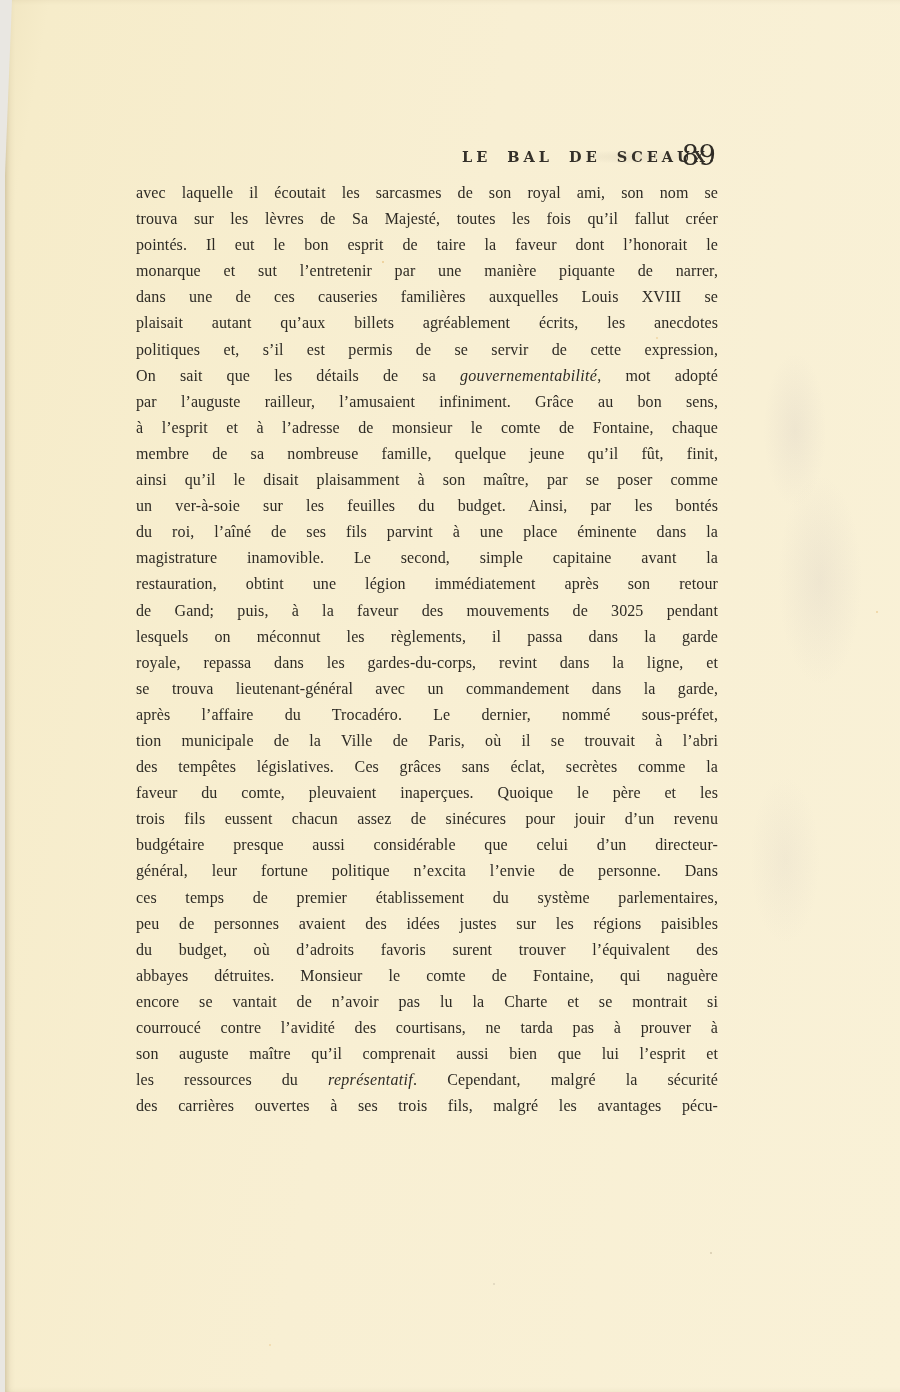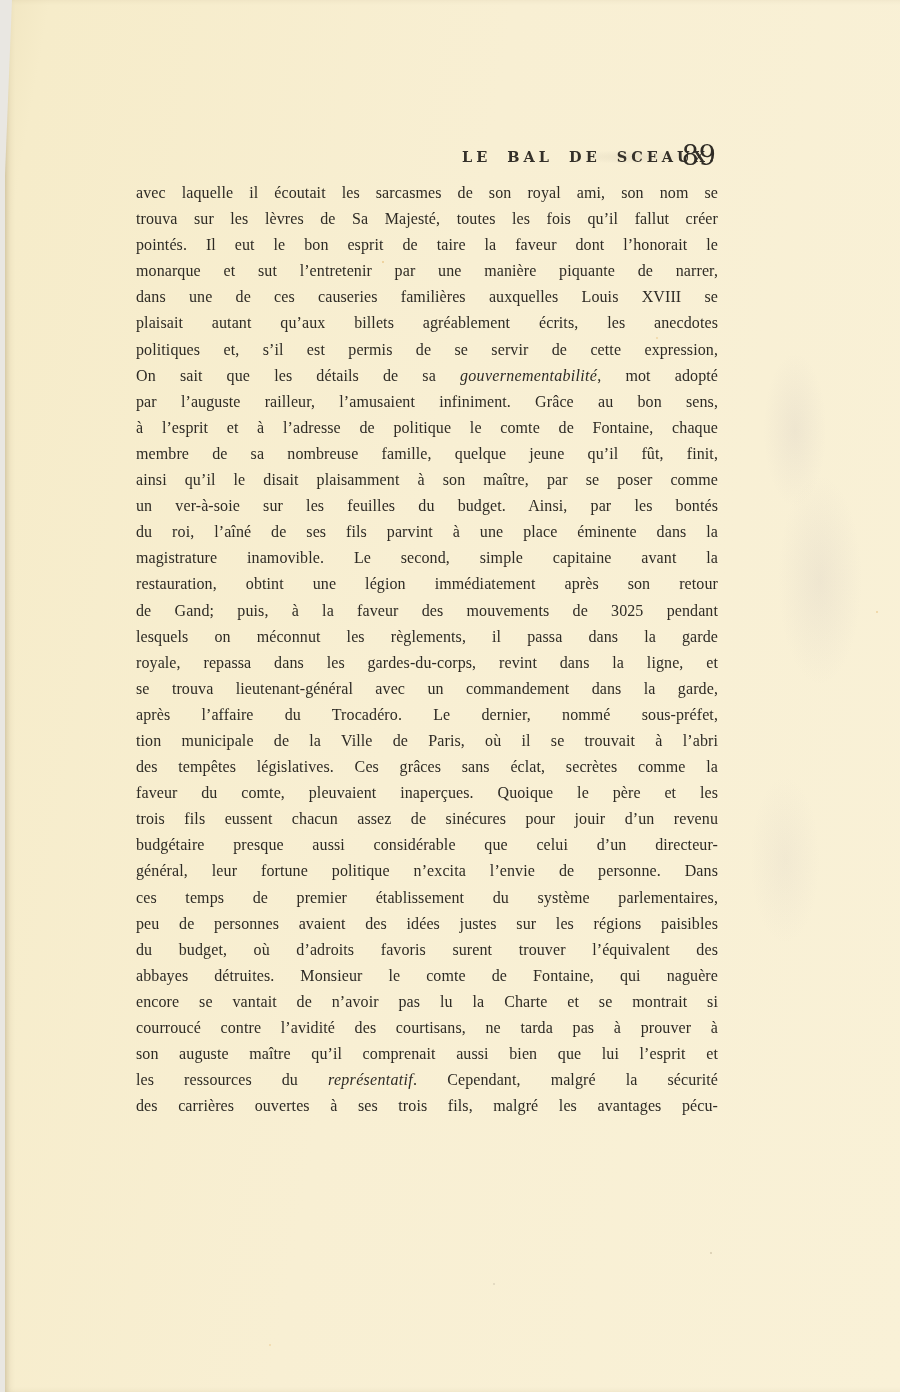--- a/index.html
+++ b/index.html
@@ -119,21 +119,21 @@
     <div class="text-block" id="text-block">
         <div class="line">avec laquelle il écoutait les sarcasmes de son royal ami, son nom se</div>
         <div class="line">trouva sur les lèvres de Sa Majesté, toutes les fois qu’il fallut créer</div>
         <div class="line">pointés. Il eut le bon esprit de taire la faveur dont l’honorait le</div>
         <div class="line">monarque et sut l’entretenir par une manière piquante de narrer,</div>
         <div class="line">dans une de ces causeries familières auxquelles Louis XVIII se</div>
         <div class="line">plaisait autant qu’aux billets agréablement écrits, les anecdotes</div>
         <div class="line">politiques et, s’il est permis de se servir de cette expression,</div>
         <div class="line">On sait que les détails de sa <em>gouvernementabilité</em>, mot adopté</div>
         <div class="line">par l’auguste railleur, l’amusaient infiniment. Grâce au bon sens,</div>
-        <div class="line">à l’esprit et à l’adresse de politique le comte de Fontaine, chaque</div>
+        <div class="line">à l’esprit et à l’adresse de monsieur le comte de Fontaine, chaque</div>
         <div class="line">membre de sa nombreuse famille, quelque jeune qu’il fût, finit,</div>
         <div class="line">ainsi qu’il le disait plaisamment à son maître, par se poser comme</div>
         <div class="line">un ver-à-soie sur les feuilles du budget. Ainsi, par les bontés</div>
         <div class="line">du roi, l’aîné de ses fils parvint à une place éminente dans la</div>
         <div class="line">magistrature inamovible. Le second, simple capitaine avant la</div>
         <div class="line">restauration, obtint une légion immédiatement après son retour</div>
         <div class="line">de Gand; puis, à la faveur des mouvements de 3025 pendant</div>
         <div class="line">lesquels on méconnut les règlements, il passa dans la garde</div>
         <div class="line">royale, repassa dans les gardes-du-corps, revint dans la ligne, et</div>
         <div class="line">se trouva lieutenant-général avec un commandement dans la garde,</div>

